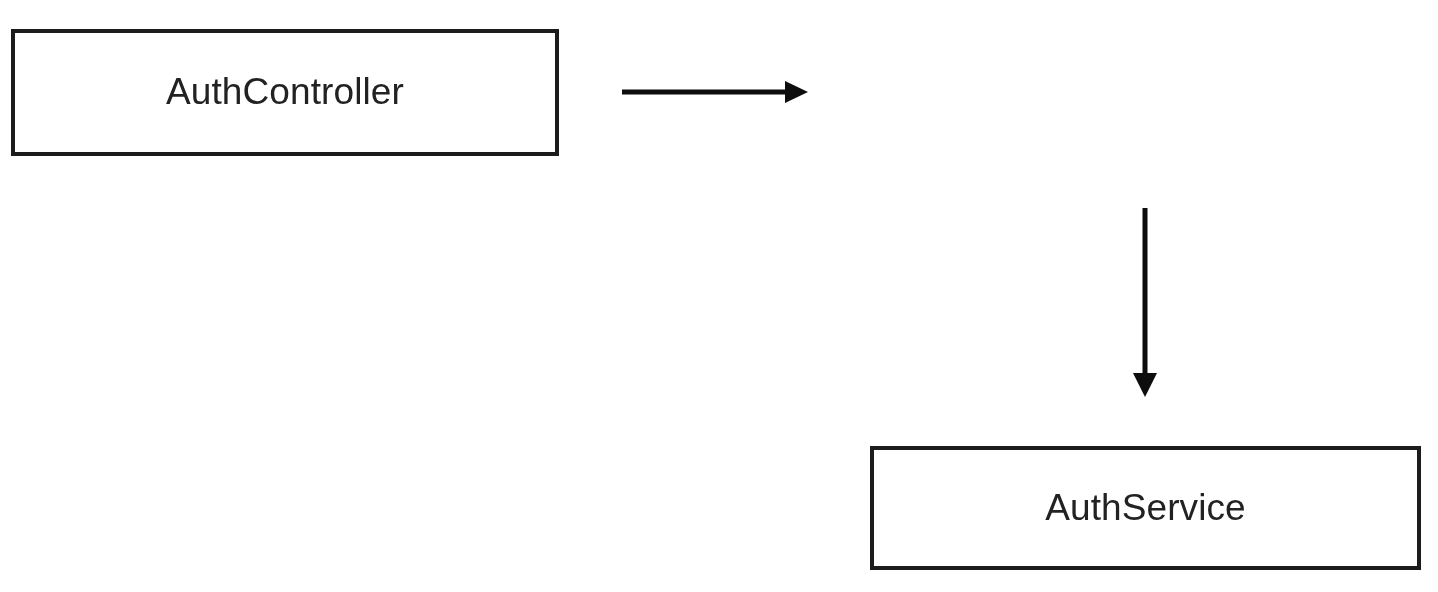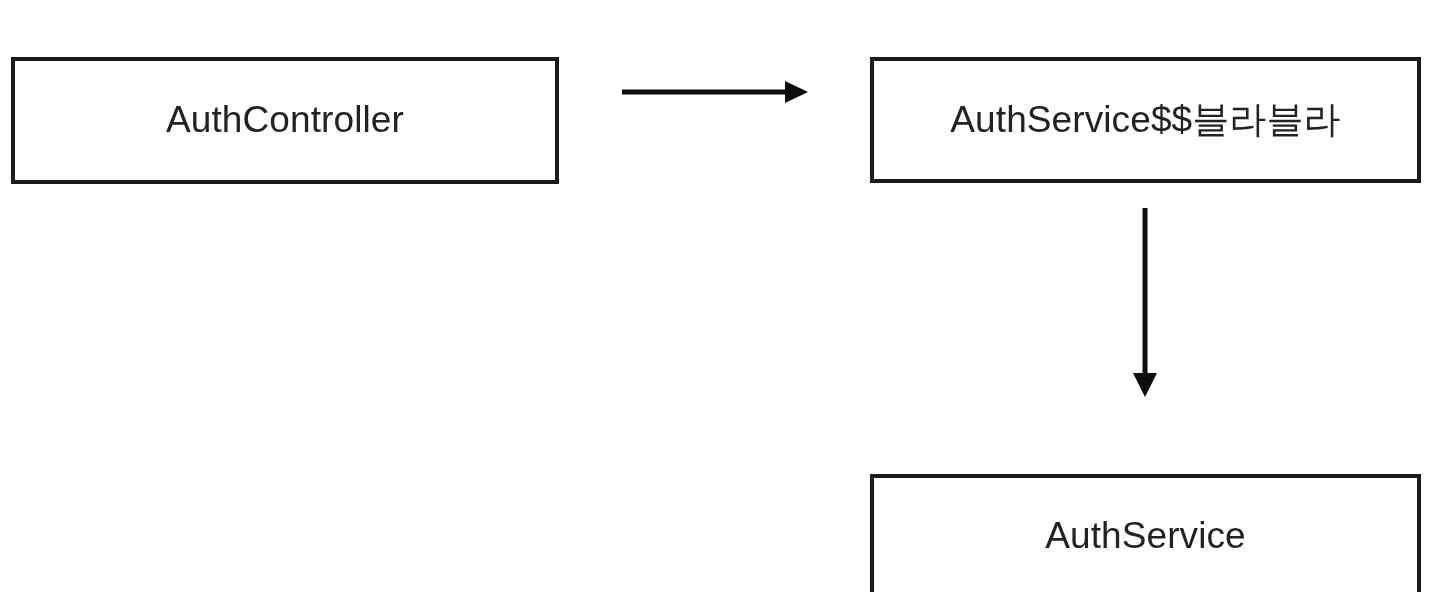--- a/index.html
+++ b/index.html
@@ -19,21 +19,20 @@
     overflow: hidden;
   }
   .node {
     position: absolute;
     box-sizing: border-box;
     background: #ffffff;
     border: 4px solid #1c1c1c;
     display: flex;
     align-items: center;
     justify-content: center;
-    margin-top: 28px;
   }
   .node-label {
     font-family: "Liberation Sans", "DejaVu Sans", sans-serif;
     font-size: 37px;
     font-weight: 400;
     color: #222222;
     letter-spacing: 0.1px;
     line-height: 1.15;
     white-space: nowrap;
     text-align: center;
@@ -89,21 +88,18 @@
     <g>
       <line class="edge-line" x1="1145" y1="208" x2="1145" y2="378"></line>
       <polygon class="edge-head" points="1145,397 1133,373 1157,373"></polygon>
     </g>
   </svg>
 
   <div class="node" id="node-auth-controller">
     <span class="node-label">AuthController</span>
   </div>
 
-  <div class="node" id="node-auth-service-proxy">
-    <span class="node-label">AuthService$$블라블라</span>
-  </div>
 
   <div class="node" id="node-auth-service">
     <span class="node-label">AuthService</span>
   </div>
 
 </div>
 
 </body></html>

